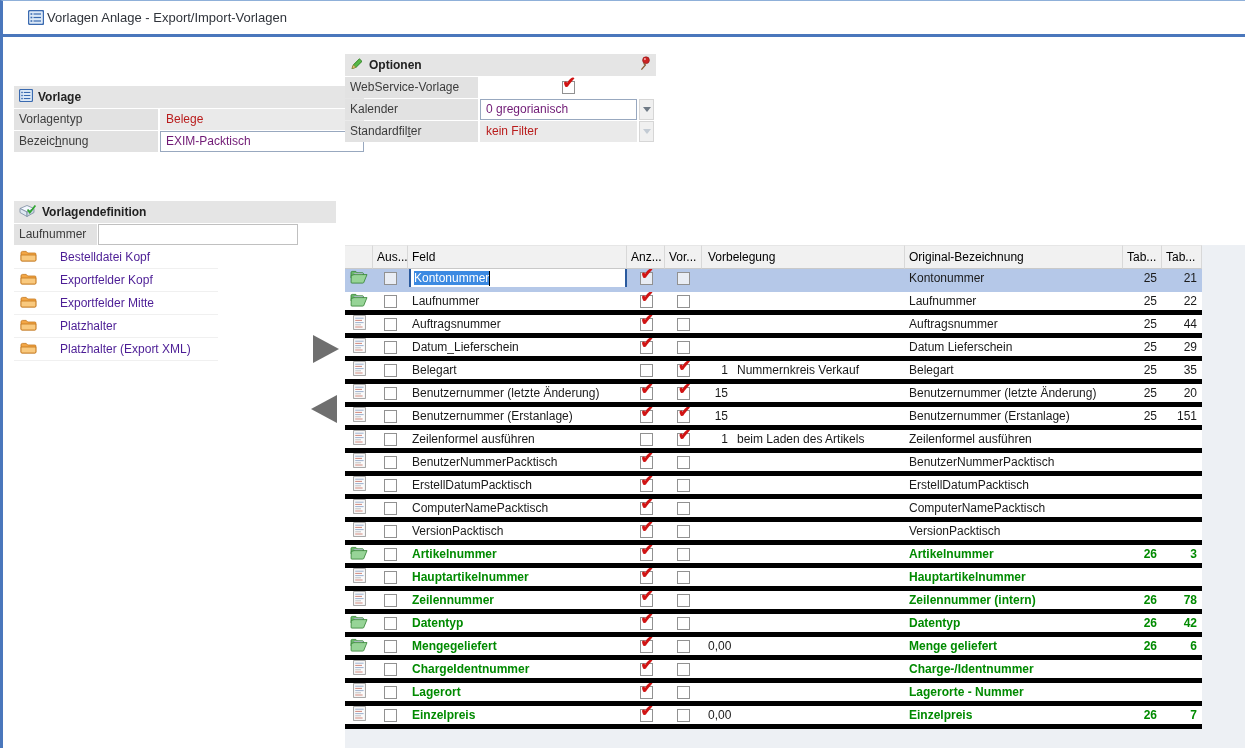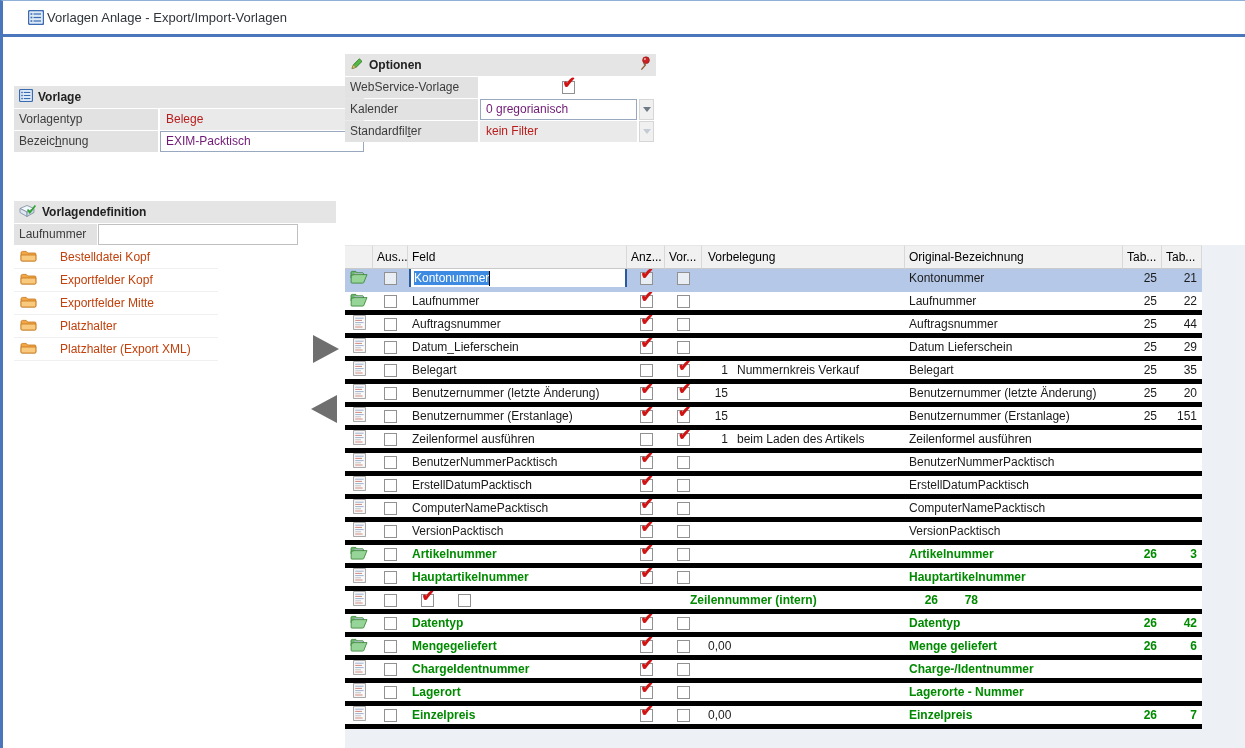--- a/index.html
+++ b/index.html
@@ -48,21 +48,21 @@
 
   
   .sec-def-hd { position:absolute; left:11px; top:200px; width:322px; }
   .search-row { position:absolute; left:11px; top:223px; width:284px; display:flex; height:21px; }
   .search-row .flabel { width:83px; }
   .search-row input { margin-left:1px; flex:1; border:1px solid #c0c0c0; background:#fff; padding-left:4px;
                       font-family:"Liberation Sans", sans-serif; font-size:12px; }
   .folder-list { position:absolute; left:11px; top:245px; width:204px; background:#fff; }
   .folder-item { display:flex; align-items:center; height:23px; border-bottom:1px solid #f0f0f0; background:#fff; }
   .folder-item .ficon { margin-left:6px; width:17px; flex:none; }
-  .folder-item .flbl { margin-left:23px; color:#c2410c; }
+  .folder-item .flbl { margin-left:23px; color:#4c1d95; }
 
   
   .arrow-right { position:absolute; left:310px; top:334px; width:0; height:0;
                  border-left:26px solid #6f6f6f; border-top:14px solid transparent; border-bottom:14px solid transparent; }
   .arrow-left  { position:absolute; left:308px; top:394px; width:0; height:0;
                  border-right:26px solid #6f6f6f; border-top:14px solid transparent; border-bottom:14px solid transparent; }
 
   
   .table-area { position:absolute; left:342px; top:244px; width:903px; height:504px; background:#edf0f4; }
   .grid { width:857px; background:#0f172a; }
@@ -749,20 +749,23 @@
                   <line x1="2.2" y1="3.2" x2="10.6" y2="3.2" stroke="#8ea6c8" stroke-width="0.9"></line>
                   <line x1="2.2" y1="5.4" x2="9" y2="5.4" stroke="#cc7b6e" stroke-width="0.9"></line>
                   <line x1="2.2" y1="7.6" x2="10.6" y2="7.6" stroke="#8ea6c8" stroke-width="0.9"></line>
                   <line x1="2.2" y1="9.8" x2="8" y2="9.8" stroke="#b8b8b8" stroke-width="0.9"></line>
                   <line x1="2.2" y1="12" x2="9.6" y2="12" stroke="#cc7b6e" stroke-width="0.9"></line>
                 </svg></span>
             </div>
             <div class="gc c1">
               <span class="cb"></span>
             </div>
+            <div class="gc c2">
+              <span class="feld-text">Zeilennummer</span>
+            </div>
             <div class="gc c3">
               <span class="cb checked"></span>
             </div>
             <div class="gc c4">
               <span class="cb"></span>
             </div>
             <div class="gc c5"></div>
             <div class="gc c6">
               <span class="orig-text">Zeilennummer (intern)</span>
             </div>

